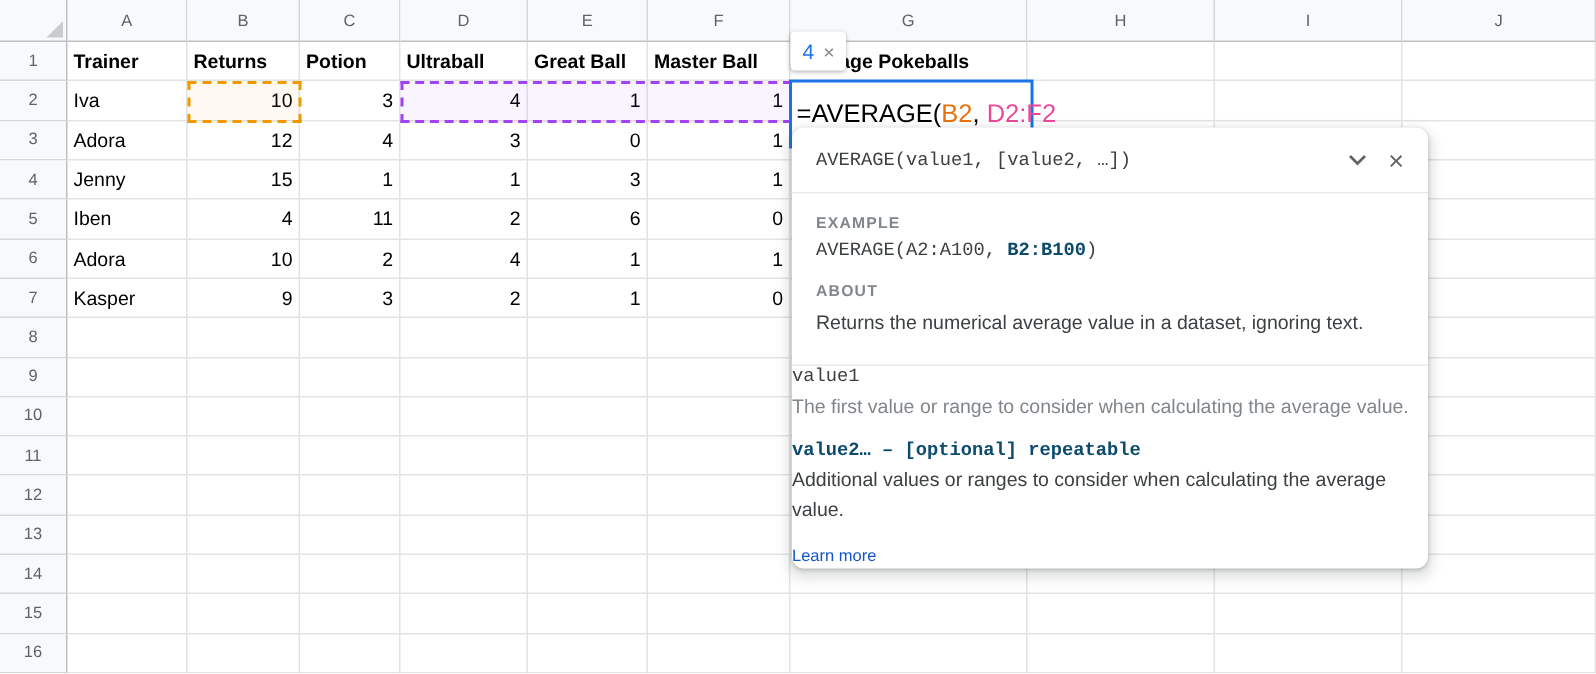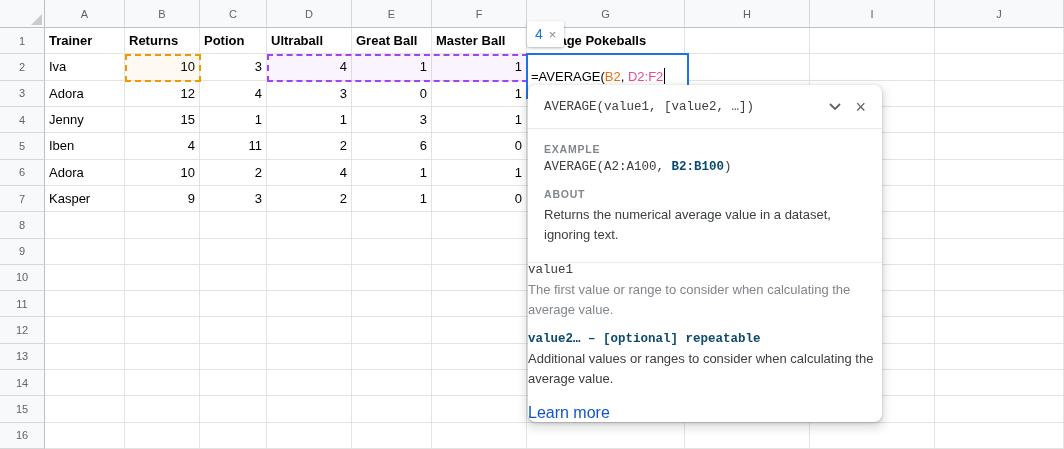--- a/index.html
+++ b/index.html
@@ -16,48 +16,48 @@
   .cell{border-right:1px solid #e2e3e3;border-bottom:1px solid #e2e3e3;display:flex;align-items:center;padding:0 4px;font-size:13px;color:#000;overflow:hidden;white-space:nowrap;cursor:cell;}
   .cell.num{justify-content:flex-end;}
   .cell.bold{font-weight:700;}
 
   
   .ref-box{position:absolute;box-sizing:border-box;pointer-events:none;z-index:2;}
   .ref-orange-box{left:125px;top:54px;width:76px;height:28px;border:2px dashed #f29900;background:rgba(242,153,0,0.05);}
   .ref-purple-box{left:267px;top:54px;width:261px;height:28px;border:2px dashed #a142f4;background:rgba(161,66,244,0.06);}
 
   
-  .formula-cell{position:absolute;left:526px;top:53px;width:163px;height:46px;box-sizing:border-box;background:#fff;border:2px solid #1a73e8;display:flex;align-items:center;padding:0 3px;font-size:13px;color:#000;z-index:4;white-space:pre;}
+  .formula-cell{position:absolute;left:526px;top:53px;width:163px;height:46px;box-sizing:border-box;background:#fff;border:2px solid #1a73e8;display:flex;align-items:center;padding:0 3px;font-size:17px;color:#000;z-index:4;white-space:pre;}
   .f-ref1{color:#e8710a;}
   .f-ref2{color:#ec4899;}
   .caret{width:1px;height:16px;background:#000;margin-left:1px;}
 
   
   .result-badge{position:absolute;left:527px;top:21px;height:26px;box-sizing:border-box;display:flex;align-items:center;gap:6px;padding:0 8px;background:#fff;border-radius:3px;box-shadow:0 1px 3px rgba(60,64,67,0.4);z-index:5;}
   .badge-num{color:#1a73e8;font-size:14px;font-weight:500;}
   .badge-close{color:#80868b;font-size:13px;cursor:pointer;line-height:1;}
 
   
-  .help-popup{position:absolute;left:528px;top:85px;width:354px;box-sizing:border-box;background:#fff;border-radius:8px;
+  .help-popup{position:absolute;left:528px;top:85px;width:424px;box-sizing:border-box;background:#fff;border-radius:8px;
     box-shadow:0 1px 3px rgba(60,64,67,0.3),0 4px 8px 3px rgba(60,64,67,0.15);z-index:6;color:#3c4043;}
   .pu-head{display:flex;align-items:center;padding:13px 14px 12px 16px;border-bottom:1px solid #e8eaed;}
   .pu-sig{flex:1;font-family:"Liberation Mono",monospace;font-size:12.5px;color:#3c4043;}
   .pu-chevron{display:flex;align-items:center;padding:2px 6px;cursor:pointer;}
   .pu-close{color:#5f6368;font-size:18px;line-height:1;padding:0 2px 0 8px;cursor:pointer;}
   .pu-body{padding:14px 16px 18px;border-bottom:1px solid #e8eaed;}
   .pu-params{padding:0;}
   .pu-label{font-size:10.5px;font-weight:700;color:#80868b;letter-spacing:0.8px;margin-bottom:5px;}
   .pu-code{font-family:"Liberation Mono",monospace;font-size:12.5px;color:#3c4043;}
   .pu-example{margin-bottom:14px;}
   .pu-text{font-size:13px;line-height:1.5;color:#3c4043;}
   .gray{color:#80868b;}
   .green{color:#0c4a6e;font-weight:700;}
   .pu-p1name{margin-bottom:3px;}
   .pu-p2name{margin-top:13px;margin-bottom:3px;}
-  .pu-link{display:inline-block;margin-top:16px;color:#1155cc;font-size:16px;text-decoration:none;cursor:pointer;}
+  .pu-link{display:inline-block;margin-top:16px;color:#1155cc;font-size:11px;text-decoration:none;cursor:pointer;}
 </style>
 </head>
 <body>
 
 <div class="stage">
 
   <div class="sheet" id="grid">
       <div class="corner">
         <div class="corner-tri"></div>
       </div>

